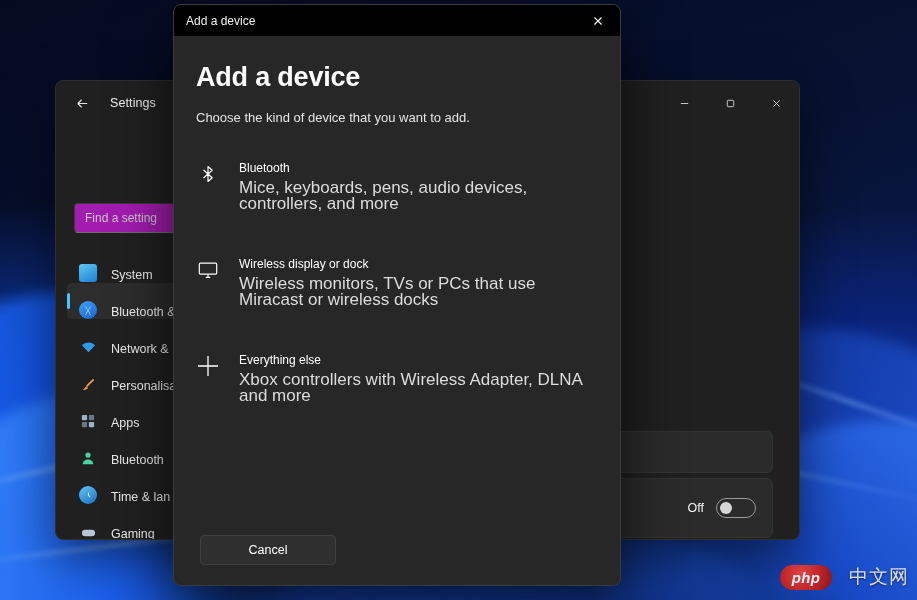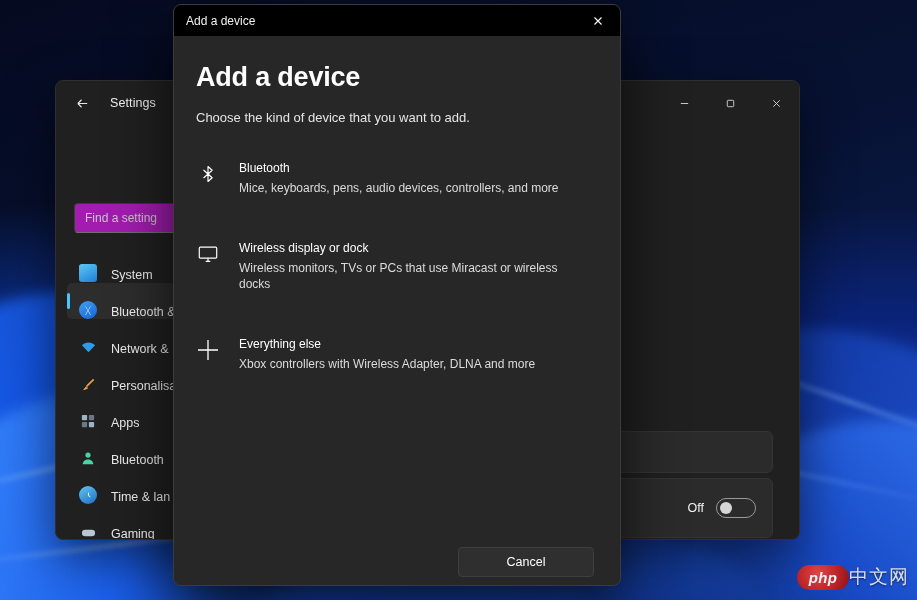--- a/index.html
+++ b/index.html
@@ -350,31 +350,31 @@
     display: flex; align-items: center; justify-content: center;
     color: #ffffff;
   }
   .opt-text { padding-top: 1px; }
   .opt-title {
     font-size: 12px;
     color: #ffffff;
     line-height: 17px;
   }
   .opt-desc {
-    font-size: 12px;
+    font-size: 17px;
     color: #dcdcdc;
     margin-top: 3px;
     line-height: 16px;
   }
 
   .dlg-footer {
     flex: 0 0 auto;
-    padding: 0 26px 8px 26px;
-    display: flex;
-    justify-content: flex-end;
+    padding: 0 26px 20px 26px;
+    display: flex;
+    justify-content: flex-start;
     margin-top: 8px;
   }
   .cancel-btn {
     width: 136px;
     height: 30px;
     background: #2f2f2f;
     border: 1px solid #3f3f3f;
     border-radius: 4px;
     color: #ffffff;
     font-size: 12.5px;
@@ -382,21 +382,21 @@
     cursor: pointer;
   }
 
   
   #watermark {
     position: absolute;
     right: 8px;
     bottom: 10px;
     display: flex;
     align-items: center;
-    gap: 0;
+    gap: 17px;
     opacity: .93;
   }
   .wm-badge {
     width: 52px; height: 25px;
     border-radius: 13px;
     background: radial-gradient(circle at 40% 32%, #f0453c 0%, #c7211c 58%, #8d0f0c 100%);
     display: flex; align-items: center; justify-content: center;
     color: #ffffff;
     font-size: 15px;
     font-weight: bold;

